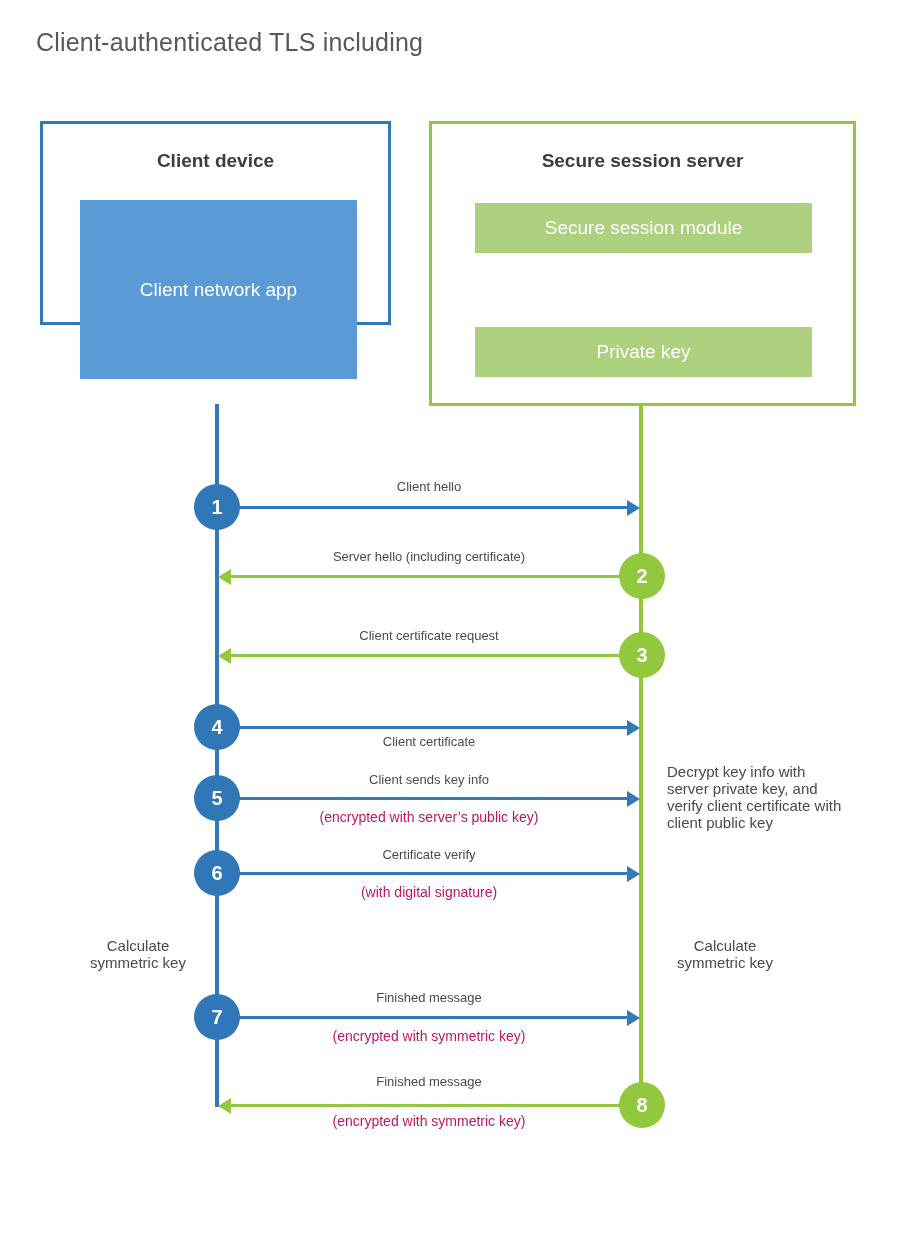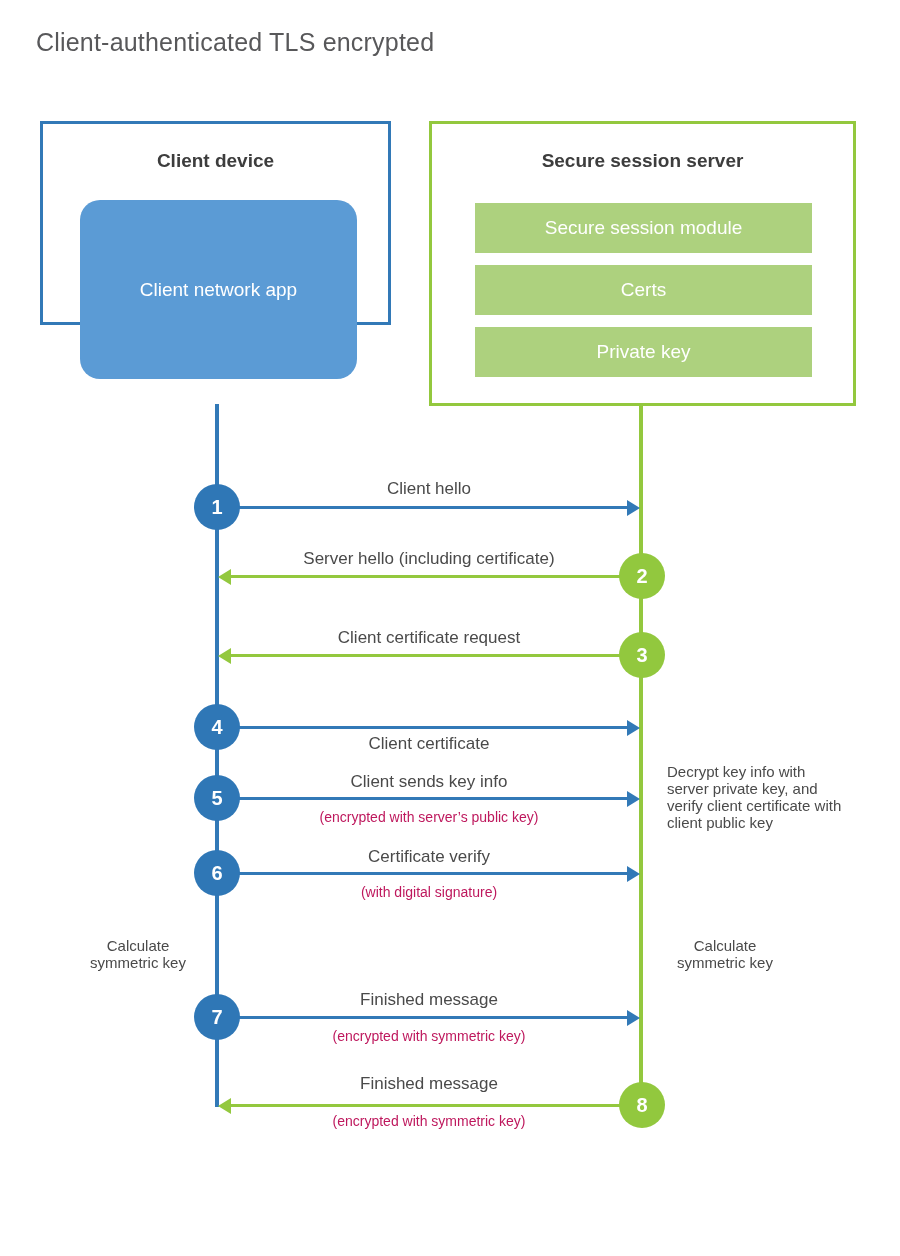--- a/index.html
+++ b/index.html
@@ -26,21 +26,21 @@
 
   .actor-title{
     position:absolute;left:0;right:0;top:26px;
     text-align:center;font-size:19px;font-weight:bold;color:#3d3d3d;
   }
 
   .client-app{
     position:absolute;left:37px;top:76px;width:277px;height:179px;
     background:#5b9bd5;
     display:flex;align-items:center;justify-content:center;
-    color:#ffffff;font-size:19px;line-height:27px;text-align:center;border-radius:20px;
+    color:#ffffff;font-size:19px;line-height:27px;text-align:center;
   }
 
   .server-bar{
     position:absolute;left:43px;width:337px;height:50px;
     background:#add17e;
     display:flex;align-items:center;justify-content:center;
     color:#ffffff;font-size:19px;
   }
   .server-bar.b1{top:79px;}
   .server-bar.b2{top:141px;}
@@ -64,48 +64,47 @@
   .step-circle{
     position:absolute;width:46px;height:46px;border-radius:50%;
     display:flex;align-items:center;justify-content:center;
     color:#ffffff;font-size:20px;font-weight:600;
   }
   .step-circle.blue{background:#2f77b6;}
   .step-circle.green{background:#92c83e;}
 
   .msg-label{
     position:absolute;text-align:center;
-    font-size:17px;color:#4a4a4a;white-space:nowrap;
+    font-size:13px;color:#4a4a4a;white-space:nowrap;
   }
   .msg-sublabel{
     position:absolute;text-align:center;
     font-size:14px;color:#be185d;white-space:nowrap;
   }
 
   .side-note{
     position:absolute;font-size:15px;line-height:17px;color:#4a4a4a;
   }
   .side-note.center{text-align:center;}
 </style>
 </head>
 <body>
 
 <div id="stage">
 
-  <div class="page-title">Client-authenticated TLS encrypted</div>
+  <div class="page-title">Client-authenticated TLS including</div>
 
   <div class="actor-box client">
     <div class="actor-title">Client device</div>
     <div class="client-app">Client network app</div>
   </div>
 
   <div class="actor-box server">
     <div class="actor-title">Secure session server</div>
     <div class="server-bar b1">Secure session module</div>
-    <div class="server-bar b2">Certs</div>
     <div class="server-bar b3">Private key</div>
   </div>
 
   <div class="lifeline blue"></div>
   <div class="lifeline green"></div>
 
   <div class="msg">
     <div class="msg-label" style="left:217px;top:479px;width:424px;">Client hello</div>
     <div class="msg-line blue" style="left:217px;top:506px;width:410px;"></div>
     <div class="arrowhead right blue" style="left:627px;top:499.5px;"></div>

